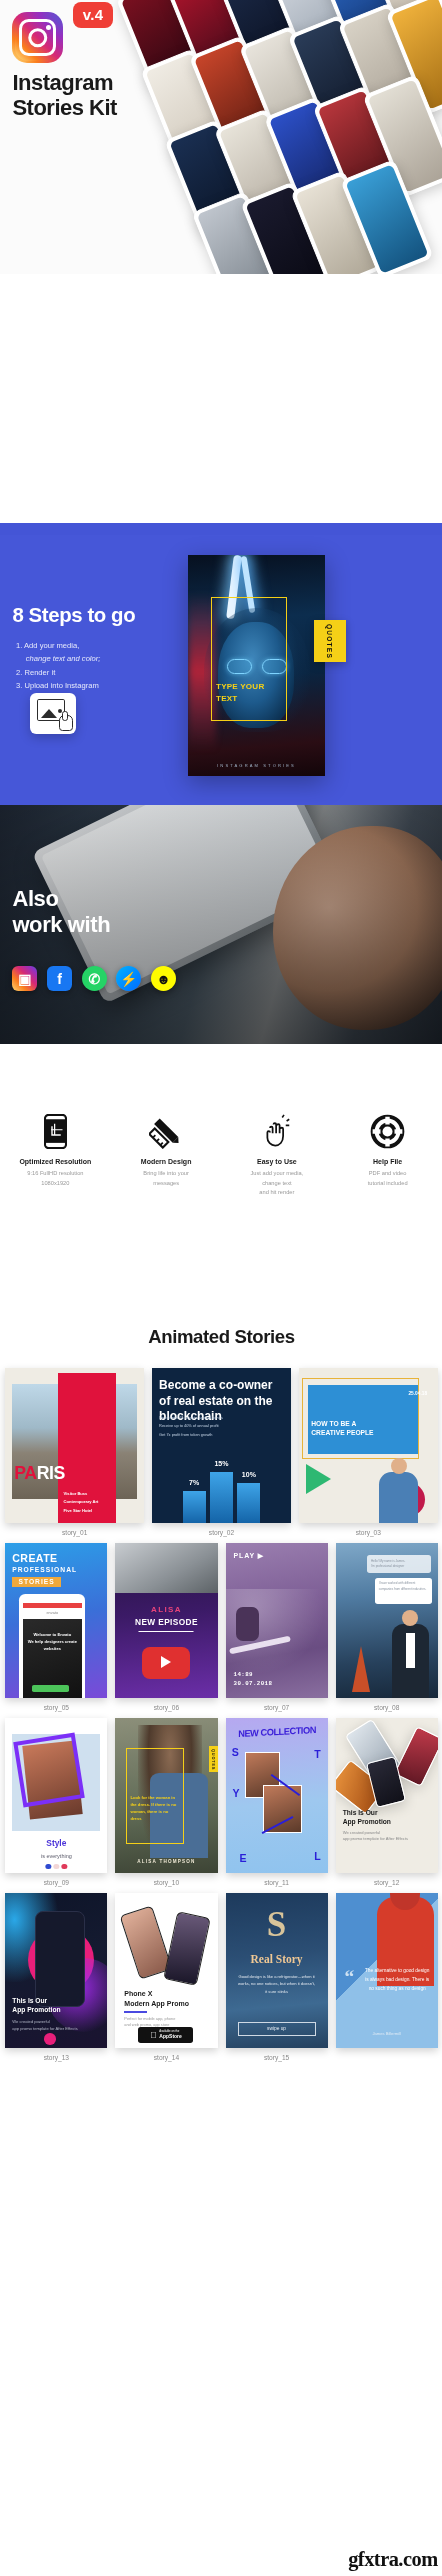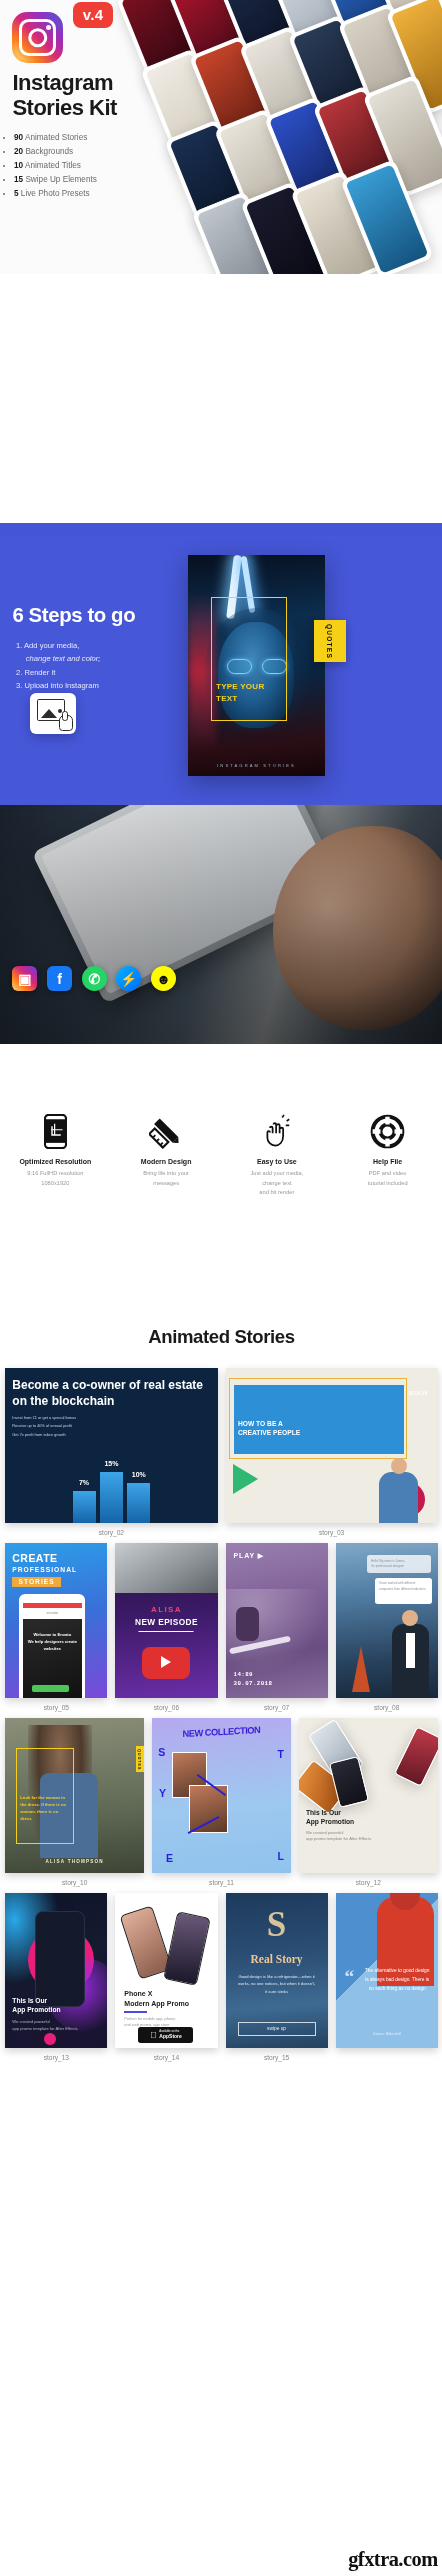--- a/index.html
+++ b/index.html
@@ -414,35 +414,28 @@
       <div class="ig-dot"></div>
     </div>
   </div>
   <div class="v-badge">v.4</div>
 
   <h1 class="hero-title">
     <span>Instagram</span><br>
     <span>Stories Kit</span>
   </h1>
 
-  <ul class="hero-feats" id="heroFeats">
-      <li><b>90</b><span> Animated Stories</span></li>
-      <li><b>20</b><span> Backgrounds</span></li>
-      <li><b>10</b><span> Animated Titles</span></li>
-      <li><b>15</b><span> Swipe Up Elements</span></li>
-      <li><b>5</b><span> Live Photo Presets</span></li>
-    </ul>
 </section>
 
 <section class="webinar">
   <div class="web-band"></div>
 </section>
 
 <section class="steps">
-  <h2>6 Steps to go</h2>
+  <h2>8 Steps to go</h2>
   <ol id="stepsList">
       <li>
         <span style="padding-left: 0px;">1. Add your media,</span>
       </li>
       <li>
         <span style="padding-left: 9.7px; font-style: italic;">change text and color;</span>
       </li>
       <li>
         <span style="padding-left: 0px;">2. Render it</span>
       </li>
@@ -473,20 +466,24 @@
         <div class="sun"></div>
       </div>
     <div class="hand"></div>
   </div>
 </section>
 
 <section class="also">
   <div class="tablet"></div>
   <div class="hand"></div>
   <div class="vig"></div>
+  <h2>
+    <span>Also</span><br>
+    <span>work with</span>
+  </h2>
   <div class="social-row" id="socialRow">
       <div class="soc igtv">
         <span class="glyph">▣</span>
       </div>
       <div class="soc fb">
         <span class="glyph">f</span>
       </div>
       <div class="soc wa">
         <span class="glyph">✆</span>
       </div>
@@ -553,20 +550,33 @@
       <p style="white-space:pre-line;">PDF and video
 tutorial included</p>
     </div>
   </div>
 </section>
 
 <section class="stories-sec">
   <h2>Animated Stories</h2>
 
   <div class="grid-row">
+    <div class="cell">
+      <div class="thumb s01">
+        <div class="sky"></div>
+          <div class="band"></div>
+        <div class="paris"><i>PA</i>RIS</div>
+        <div class="li" id="s01list">
+            <div>Visitor Buss</div>
+            <div>Contemporary Art</div>
+            <div>Five Star Hotel</div>
+          </div>
+      </div>
+      <div class="cap">story_01</div>
+    </div>
     <div class="cell">
       <div class="thumb s02">
         <h5>Become a co-owner of real estate on the blockchain</h5>
         <div class="bul" id="s02bul">
             <div>Invest from €1 or get a special bonus</div>
             <div>Receive up to 40% of annual profit</div>
             <div>Get 7x profit from token growth</div>
           </div>
         <div class="bars" id="s02bars">
             <div class="bar" style="height: 32px; position: relative;">
@@ -647,20 +657,35 @@
           </div>
         <div class="tower"></div>
           <div class="man"></div>
       </div>
       <div class="cap">story_08</div>
     </div>
   </div>
 
   <div class="grid-row">
     <div class="cell">
+      <div class="thumb s09">
+        <div class="pane"></div>
+          <div class="pic"></div>
+          <div class="sq"></div>
+        <div class="st">Style</div>
+        <div class="sv">is everything</div>
+        <div class="dots">
+            <i style="background:#2f4ad0"></i>
+            <i style="background:#f2d6d6"></i>
+            <i style="background:#e03a5a"></i>
+          </div>
+      </div>
+      <div class="cap">story_09</div>
+    </div>
+    <div class="cell">
       <div class="thumb s10">
         <div class="girl"></div>
           <div class="jacket"></div>
           <div class="frame"></div>
         <div class="q">Look for the woman in the dress. If there is no woman, there is no dress</div>
         <div class="nm">ALISA THOMPSON</div>
         <div class="qt">QUOTES</div>
       </div>
       <div class="cap">story_10</div>
     </div>

